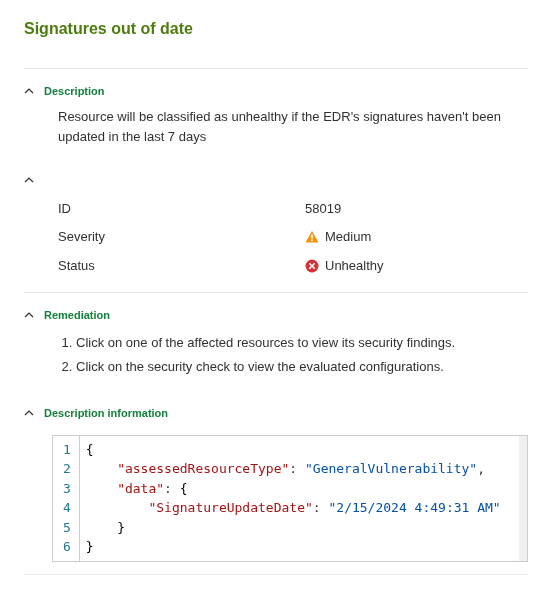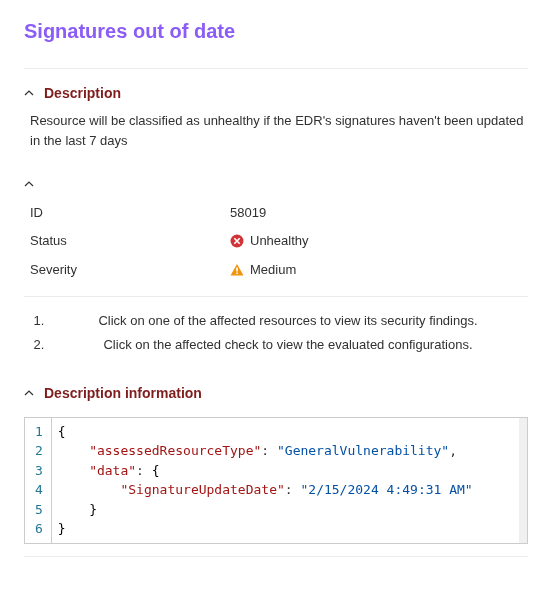--- a/index.html
+++ b/index.html
@@ -15,23 +15,23 @@
       width: 552px;
       padding: 20px 24px;
     }
     .header {
       display: flex;
       justify-content: space-between;
       align-items: flex-start;
       margin-bottom: 24px;
     }
     .header h1 {
-      font-size: 20px;
+      font-size: 16px;
       font-weight: 600;
-      color: #8b5cf6;
+      color: #4d7c0f;
     }
     .close-btn {
       cursor: pointer;
       font-size: 16px;
       color: #605e5c;
       background: none;
       border: none;
       padding: 4px;
       line-height: 1;
     }
@@ -55,51 +55,52 @@
       height: 10px;
       display: inline-flex;
       align-items: center;
       justify-content: center;
     }
     .section-header .chev svg {
       width: 10px;
       height: 10px;
     }
     .section-header h2 {
-      font-size: 14px;
+      font-size: 11px;
       font-weight: 600;
-      color: #7f1d1d;
+      color: #15803d;
     }
     .section-body {
       padding-left: 6px;
       color: #323130;
       line-height: 1.55;
+      margin-left: 28px;
     }
     .info-row {
       display: flex;
       padding: 4px 0;
+      gap: 47px;
     }
     .info-label {
       width: 200px;
       color: #323130;
     }
     .info-value {
       display: flex;
       align-items: center;
       gap: 6px;
     }
     .icon-warning svg,
     .icon-error svg {
       width: 14px;
       height: 14px;
       display: block;
     }
     ol.remediation {
       padding-left: 18px;
-      text-align: center;
     }
     ol.remediation li {
       padding: 2px 0;
     }
     .code-block {
       border: 1px solid #cccccc;
       margin-top: 6px;
       font-family: Consolas, Menlo, monospace;
       font-size: 13px;
       display: flex;
@@ -165,56 +166,64 @@
     <span class="chev">
       <svg viewBox="0 0 10 10">
           <path d="M1 7 L5 3 L9 7" stroke="#323130" stroke-width="1.2" fill="none"></path>
         </svg>
     </span>
   </div>
   <div class="section-body">
     <div class="info-row">
       <div class="info-label">ID</div>
       <div class="info-value">58019</div>
-    </div>
-    <div class="info-row">
-      <div class="info-label">Status</div>
-      <div class="info-value">
-        <span class="icon-error">
-          <svg viewBox="0 0 14 14">
-              <circle cx="7" cy="7" r="6.5" fill="#d13438"></circle>
-              <path d="M4.3 4.3 L9.7 9.7 M9.7 4.3 L4.3 9.7" stroke="#fff" stroke-width="1.6"></path>
-            </svg>
-        </span>
-        <span>Unhealthy</span>
-      </div>
     </div>
     <div class="info-row">
       <div class="info-label">Severity</div>
       <div class="info-value">
         <span class="icon-warning">
           <svg viewBox="0 0 14 14">
               <path d="M7 1 L13.5 12.5 L0.5 12.5 Z" fill="#f2930e"></path>
               <rect x="6.2" y="4.5" width="1.6" height="4" fill="#fff"></rect>
               <rect x="6.2" y="9.5" width="1.6" height="1.6" fill="#fff"></rect>
             </svg>
         </span>
         <span>Medium</span>
       </div>
     </div>
+    <div class="info-row">
+      <div class="info-label">Status</div>
+      <div class="info-value">
+        <span class="icon-error">
+          <svg viewBox="0 0 14 14">
+              <circle cx="7" cy="7" r="6.5" fill="#d13438"></circle>
+              <path d="M4.3 4.3 L9.7 9.7 M9.7 4.3 L4.3 9.7" stroke="#fff" stroke-width="1.6"></path>
+            </svg>
+        </span>
+        <span>Unhealthy</span>
+      </div>
+    </div>
   </div>
 </div>
 
 <hr class="divider">
 
 <div class="section">
+  <div class="section-header">
+    <span class="chev">
+      <svg viewBox="0 0 10 10">
+          <path d="M1 7 L5 3 L9 7" stroke="#323130" stroke-width="1.2" fill="none"></path>
+        </svg>
+    </span>
+    <h2>Remediation</h2>
+  </div>
   <div class="section-body">
     <ol class="remediation">
       <li>Click on one of the affected resources to view its security findings.</li>
-      <li>Click on the affected check to view the evaluated configurations.</li>
+      <li>Click on the security check to view the evaluated configurations.</li>
     </ol>
   </div>
 </div>
 
 <div class="section">
   <div class="section-header">
     <span class="chev">
       <svg viewBox="0 0 10 10">
           <path d="M1 7 L5 3 L9 7" stroke="#323130" stroke-width="1.2" fill="none"></path>
         </svg>

